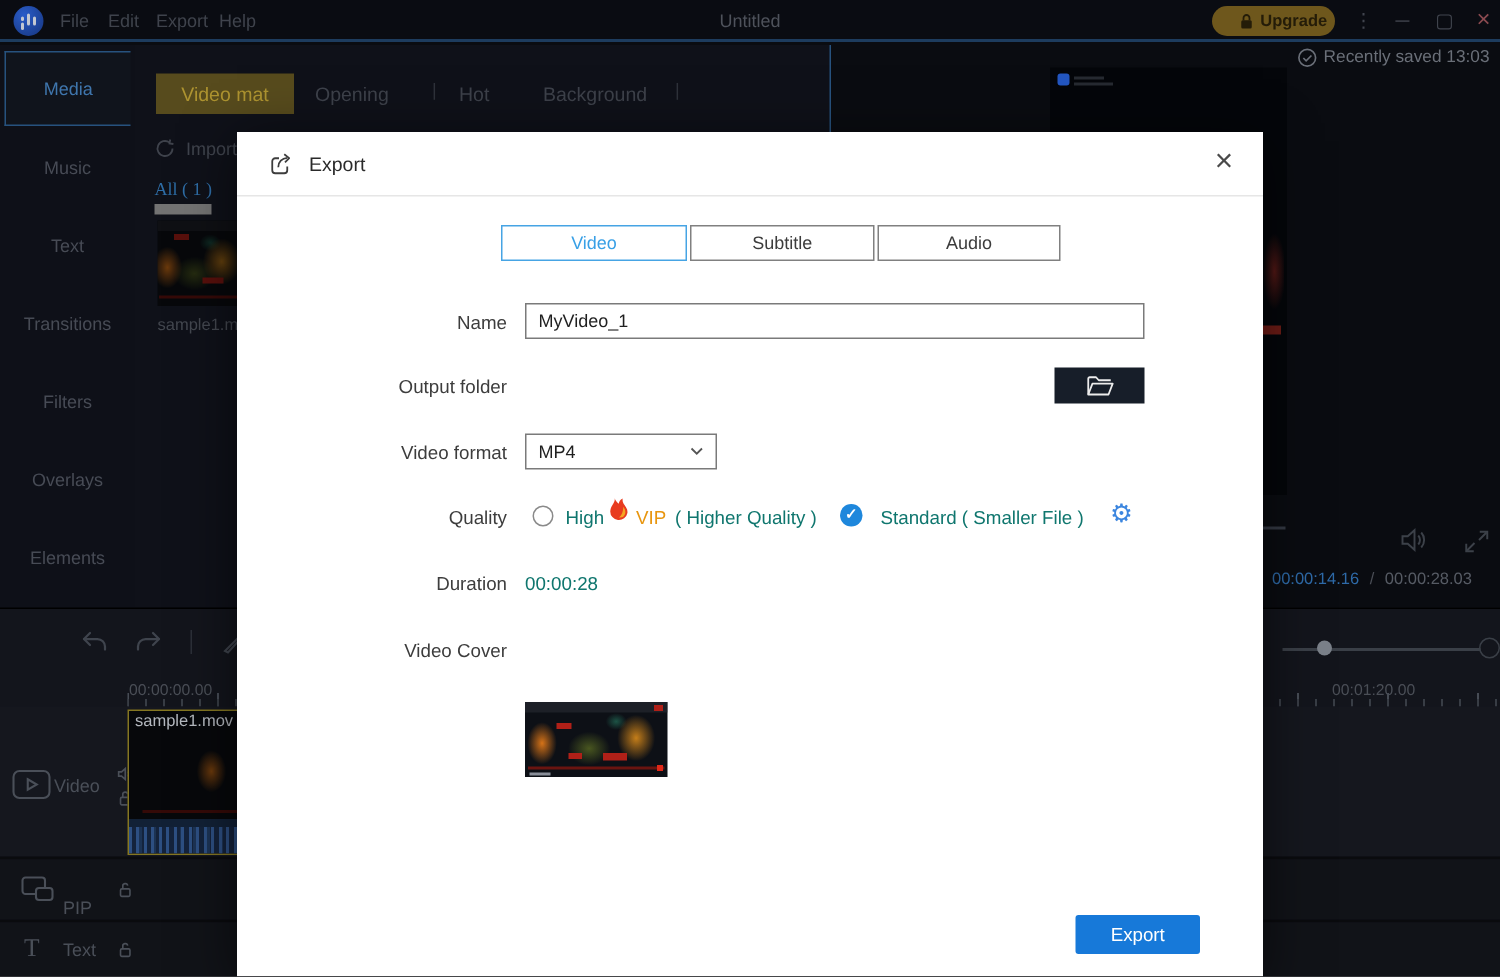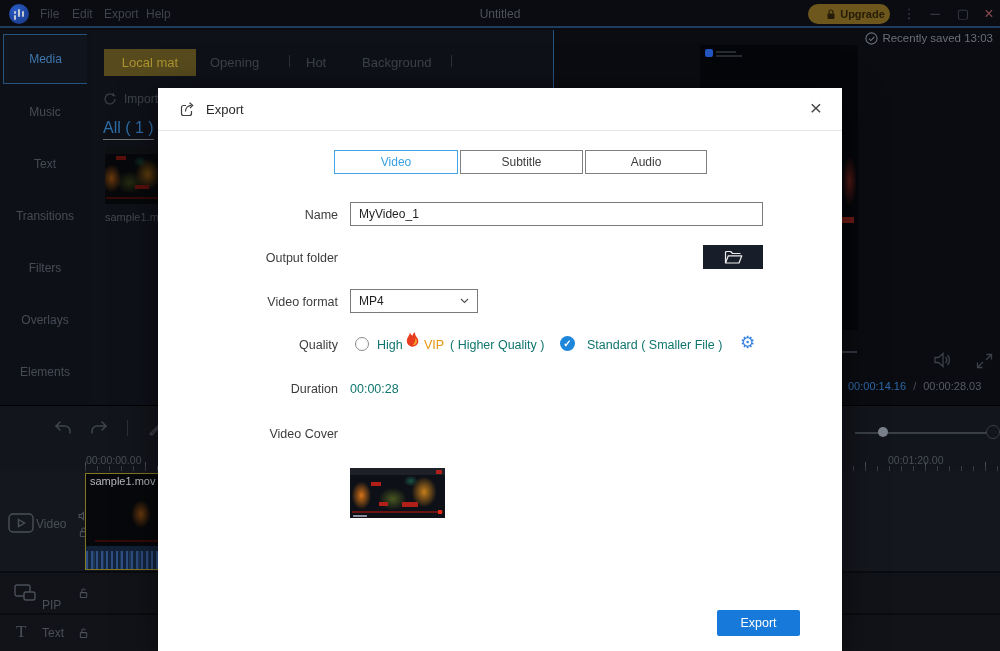--- a/index.html
+++ b/index.html
@@ -31,21 +31,21 @@
   .side-item.active { color:#3f76ad; background:#10141c; border:1px solid #27527e; border-right:none; }
 
   
   .media-panel { position:absolute; left:90px; top:30px; width:464px; height:375px; background:#0f1119; }
   .vline-blue { position:absolute; left:553px; top:30px; width:1px; height:375px; background:#27527e; }
   .mtab { position:absolute; top:49px; height:27px; display:flex; align-items:center; justify-content:center;
     font-size:13px; color:#3d414a; padding:0 10px; }
   .mtab.active { background:#574b1d; color:#ad9330; }
   .mtab-sep { position:absolute; top:53px; font-size:12px; color:#2e323a; }
   .import-row { position:absolute; left:103px; top:92px; display:flex; align-items:center; gap:7px; font-size:12px; color:#3f434c; }
-  .all-link { position:absolute; left:103px; top:119px; font-size:16px; color:#2e6da6; border-bottom:1px solid #737373; padding-bottom:2px; }
+  .all-link { position:absolute; left:103px; top:119px; font-size:12px; color:#2e6da6; border-bottom:7px solid #737373; padding-bottom:2px;font-family:Liberation Serif, serif; }
   .media-thumb { position:absolute; left:105px; top:147px; width:55px; height:57px; }
   .media-label { position:absolute; left:105px; top:211px; font-size:11px; color:#43474f; white-space:nowrap; }
 
   
   .thumb { position:relative; overflow:hidden; background:
       radial-gradient(14px 20px at 12% 55%, rgba(224,120,24,.95), rgba(224,120,24,0) 70%),
       radial-gradient(18px 22px at 78% 48%, rgba(217,138,26,.9), rgba(217,138,26,0) 70%),
       radial-gradient(20px 16px at 45% 62%, rgba(88,104,34,.8), rgba(88,104,34,0) 70%),
       radial-gradient(10px 8px  at 64% 26%, rgba(30,90,74,.9), rgba(30,90,74,0) 70%),
       #0d1016; }
@@ -157,21 +157,21 @@
     <div class="side-item" style="top:109px">Text</div>
     <div class="side-item" style="top:161px">Transitions</div>
     <div class="side-item" style="top:213px">Filters</div>
     <div class="side-item" style="top:265px">Overlays</div>
     <div class="side-item" style="top:317px">Elements</div>
   </div>
 
   <div class="media-panel"></div>
   <div class="vline-blue"></div>
 
-  <div class="mtab active" style="left:104px;min-width:92px">Local mat</div>
+  <div class="mtab active" style="left:104px;min-width:92px">Video mat</div>
   <div class="mtab" style="left:200px">Opening</div>
   <div class="mtab-sep" style="left:288px">|</div>
   <div class="mtab" style="left:296px">Hot</div>
   <div class="mtab" style="left:352px">Background</div>
   <div class="mtab-sep" style="left:450px">|</div>
 
   <div class="import-row">
     <span style="display:flex">
       <svg width="14" height="14" viewBox="0 0 14 14" fill="none" stroke="#3f434c" stroke-width="1.2">
         <path d="M12 7 a5 5 0 1 1 -2 -4"></path>

